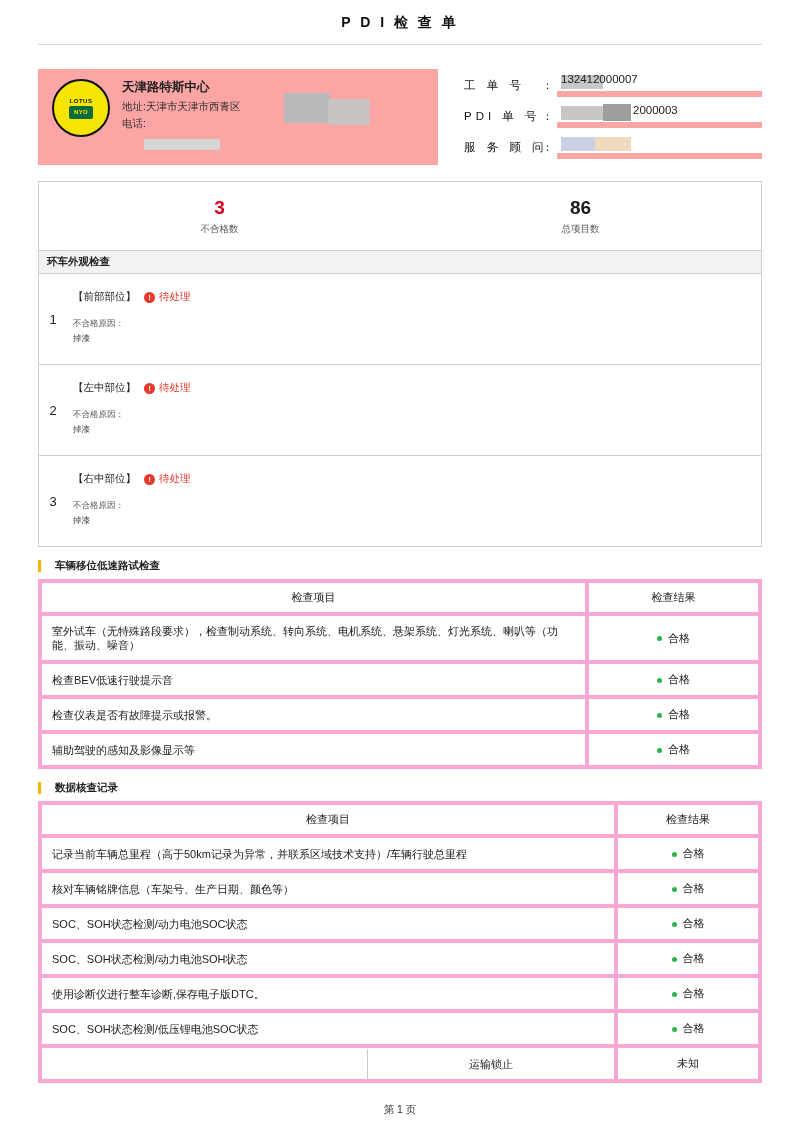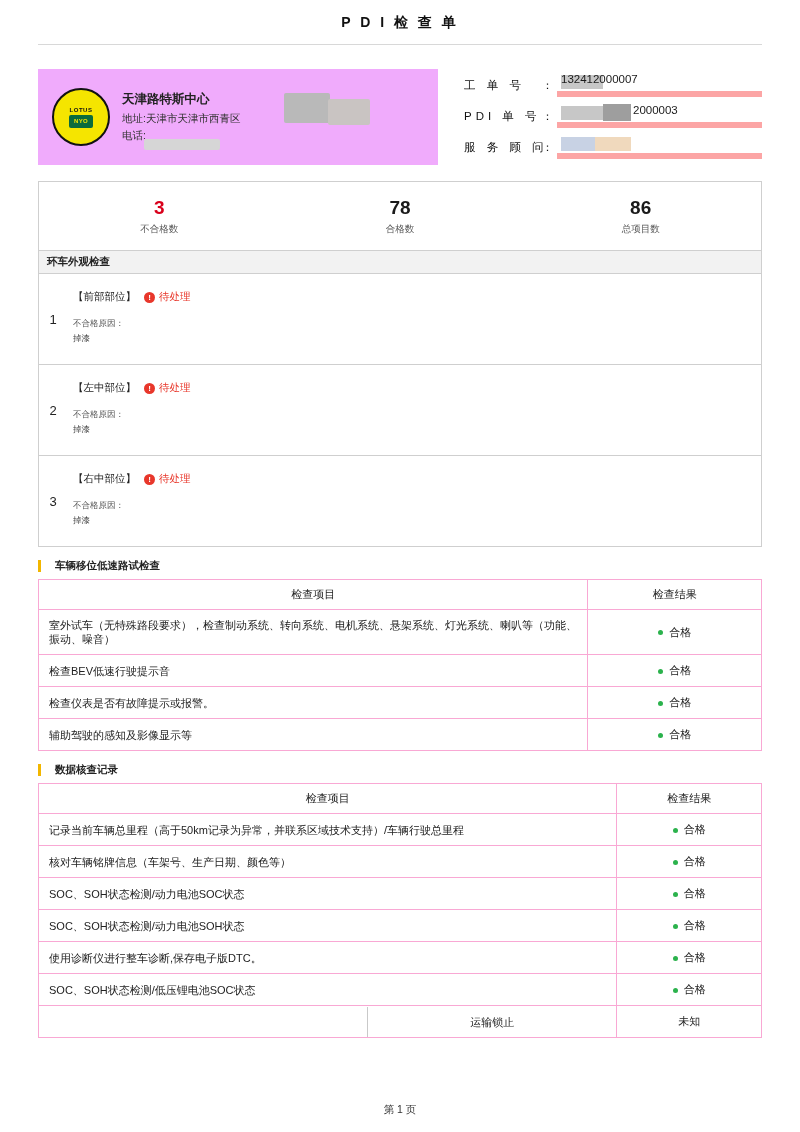--- a/index.html
+++ b/index.html
@@ -37,23 +37,22 @@
     margin: 0 0 0 0;
   }
   
   .header-wrap {
     display: flex;
     margin-top: 24px;
     height: 96px;
   }
   .dealer-box {
     width: 400px;
-    background: #f0abfc;
-    display: flex;
-    align-items: center;
+    background: #fca5a5;
+    display: flex;
     padding: 10px 14px;
     box-sizing: border-box;
     position: relative;
   }
   .logo {
     width: 54px;
     height: 54px;
     border-radius: 50%;
     background: #f5e500;
     border: 2px solid #111;
@@ -261,21 +260,21 @@
     font-weight: bold;
     color: #222;
   }
   
   table.check {
     width: 100%;
     border-collapse: collapse;
     table-layout: fixed;
   }
   table.check th, table.check td {
-    border: 1px solid #f9a8d4;
+    border: 4px solid #f9a8d4;
     font-size: 11px;
     color: #222;
     padding: 8px 10px;
     vertical-align: middle;
   }
   table.check th {
     text-align: center;
     font-weight: normal;
     font-size: 11px;
     padding: 7px 10px;
@@ -366,24 +365,20 @@
 
     </div>
   </div>
 
   <div class="summary">
     <div class="summary-cell">
       <div class="summary-num bad">3</div>
       <div class="summary-lbl">不合格数</div>
     </div>
     <div class="summary-cell">
-      <div class="summary-num">78</div>
-      <div class="summary-lbl">合格数</div>
-    </div>
-    <div class="summary-cell">
       <div class="summary-num">86</div>
       <div class="summary-lbl">总项目数</div>
     </div>
   </div>
 
   <div class="sec-bar">环车外观检查</div>
 
   <div class="defect-table">
 
     <div class="defect-row">

